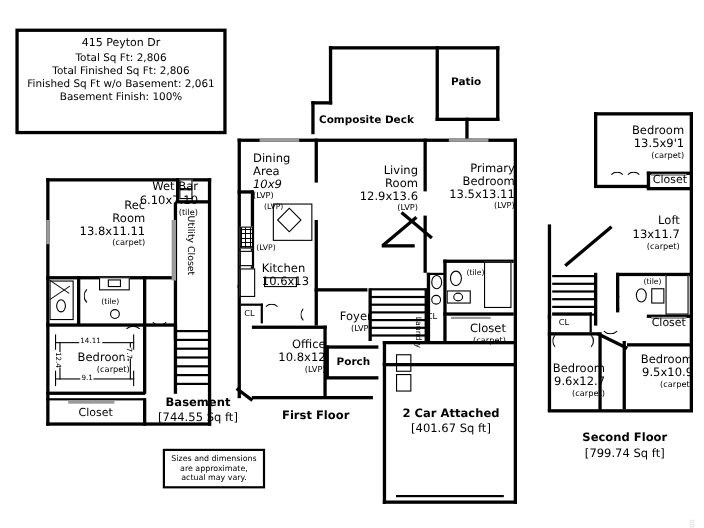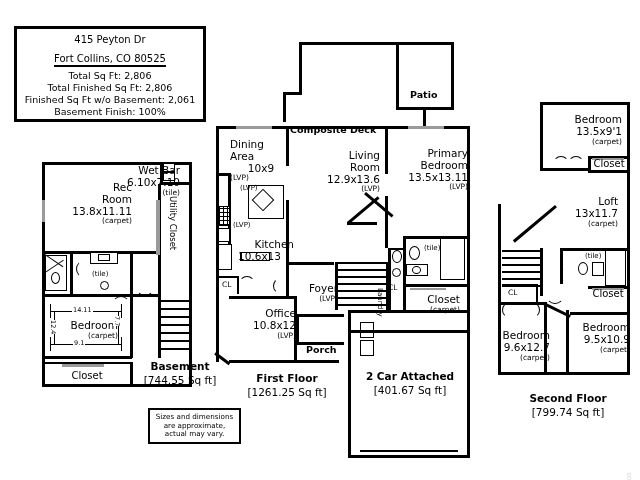--- a/index.html
+++ b/index.html
@@ -56,21 +56,20 @@
     font-size: 10.5px;
     color: #000;
     white-space: nowrap;
   }
   .area-label {
     position: absolute;
     font-size: 9.5px;
     font-weight: bold;
     color: #000;
     white-space: nowrap;
-    margin-top: 20px;
   }
   .closet-label {
     position: absolute;
     font-size: 10px;
     color: #000;
     white-space: nowrap;
     text-align: center;
   }
   .cl-label {
     position: absolute;
@@ -214,23 +213,20 @@
     white-space: nowrap;
   }
 </style>
 </head>
 <body>
 
 <div id="canvas">
 
   <div id="info-box">
     <div class="info-line info-addr1">415 Peyton Dr</div>
-    <div class="info-addr2-wrap">
-      <span class="info-addr2">Fort Collins, CO 80525</span>
-    </div>
     <div class="info-line">Total Sq Ft: 2,806</div>
     <div class="info-line">Total Finished Sq Ft: 2,806</div>
     <div class="info-line">Finished Sq Ft w/o Basement: 2,061</div>
     <div class="info-line">Basement Finish: 100%</div>
   </div>
 
   <div id="disclaimer">
     <div class="disc-text">
       <div>Sizes and dimensions</div>
       <div>are approximate,</div>
@@ -417,21 +413,21 @@
 
   <div class="fix-round" style="left:392px; top:250px; width:10px; height:13px;"></div>
   <div class="fix-round" style="left:392px; top:268px; width:9px; height:9px;"></div>
   <div class="wall" style="left:388px; top:248px; width:16px; height:2px;"></div>
 
   <div class="grayfill" style="left:408px; top:126px; width:36px; height:3px;"></div>
 
   <div class="room-label" style="left:230px; top:139px; width:62px; text-align:left;">
     <div class="rl-name" style="text-align:left;">Dining</div>
     <div class="rl-name" style="text-align:left;">Area</div>
-    <div class="rl-dim" style="text-align:center;">10x9</div>
+    <div class="rl-dim" style="text-align:left;font-style:italic;">10x9</div>
     <div class="rl-mat" style="text-align:left;">(LVP)</div>
   </div>
 
   <div class="room-label" style="left:300px; top:150px; width:80px;">
     <div class="rl-name">Living</div>
     <div class="rl-name">Room</div>
     <div class="rl-dim">12.9x13.6</div>
     <div class="rl-mat">(LVP)</div>
   </div>
 
@@ -439,21 +435,21 @@
     <div class="rl-name">Primary</div>
     <div class="rl-name">Bedroom</div>
     <div class="rl-dim">13.5x13.11</div>
     <div class="rl-mat">(LVP)</div>
   </div>
 
   <div class="tiny-mat" style="left:233px; top:221px;">(LVP)</div>
   <div class="tiny-mat" style="left:240px; top:184px;">(LVP)</div>
 
   <div class="room-label" style="left:238px; top:239px; width:56px; text-align:left;">
-    <div class="rl-name" style="text-align:right;">Kitchen</div>
+    <div class="rl-name" style="text-align:left;">Kitchen</div>
     <div class="rl-dim" style="text-align:left;">10.6x13</div>
   </div>
 
   <div class="room-label" style="left:240px; top:308px; width:56px;">
     <div class="rl-name">Office</div>
     <div class="rl-dim">10.8x12</div>
     <div class="rl-mat">(LVP)</div>
   </div>
 
   <div class="room-label" style="left:292px; top:283px; width:46px;">
@@ -465,21 +461,20 @@
 
   <div class="room-label" style="left:408px; top:294px; width:52px;">
     <div class="rl-name">Closet</div>
     <div class="rl-mat">(carpet)</div>
   </div>
 
   <div class="tiny-mat" style="left:424px; top:244px;">(tile)</div>
   <div class="vert-label-sm" style="left:384px; top:288px;">Laundry</div>
 
   <div class="floor-title" style="left:232px; top:372px; width:110px;">First Floor</div>
-  <div class="floor-sqft" style="left:232px; top:386px; width:110px;">[1261.25 Sq ft]</div>
 
   <div class="wall" style="left:348px; top:330px; width:122px; height:3px;"></div>
   <div class="wall" style="left:348px; top:330px; width:3px; height:128px;"></div>
   <div class="wall" style="left:467px; top:310px; width:3px; height:148px;"></div>
   <div class="wall" style="left:348px; top:455px; width:122px; height:3px;"></div>
   <div class="wall" style="left:348px; top:310px; width:3px; height:22px;"></div>
   <div class="wall" style="left:348px; top:310px; width:122px; height:2.5px;"></div>
   <div class="wall" style="left:360px; top:450px; width:98px; height:2px;"></div>
 
   <div class="floor-title" style="left:354px; top:370px; width:112px;">2 Car Attached</div>

